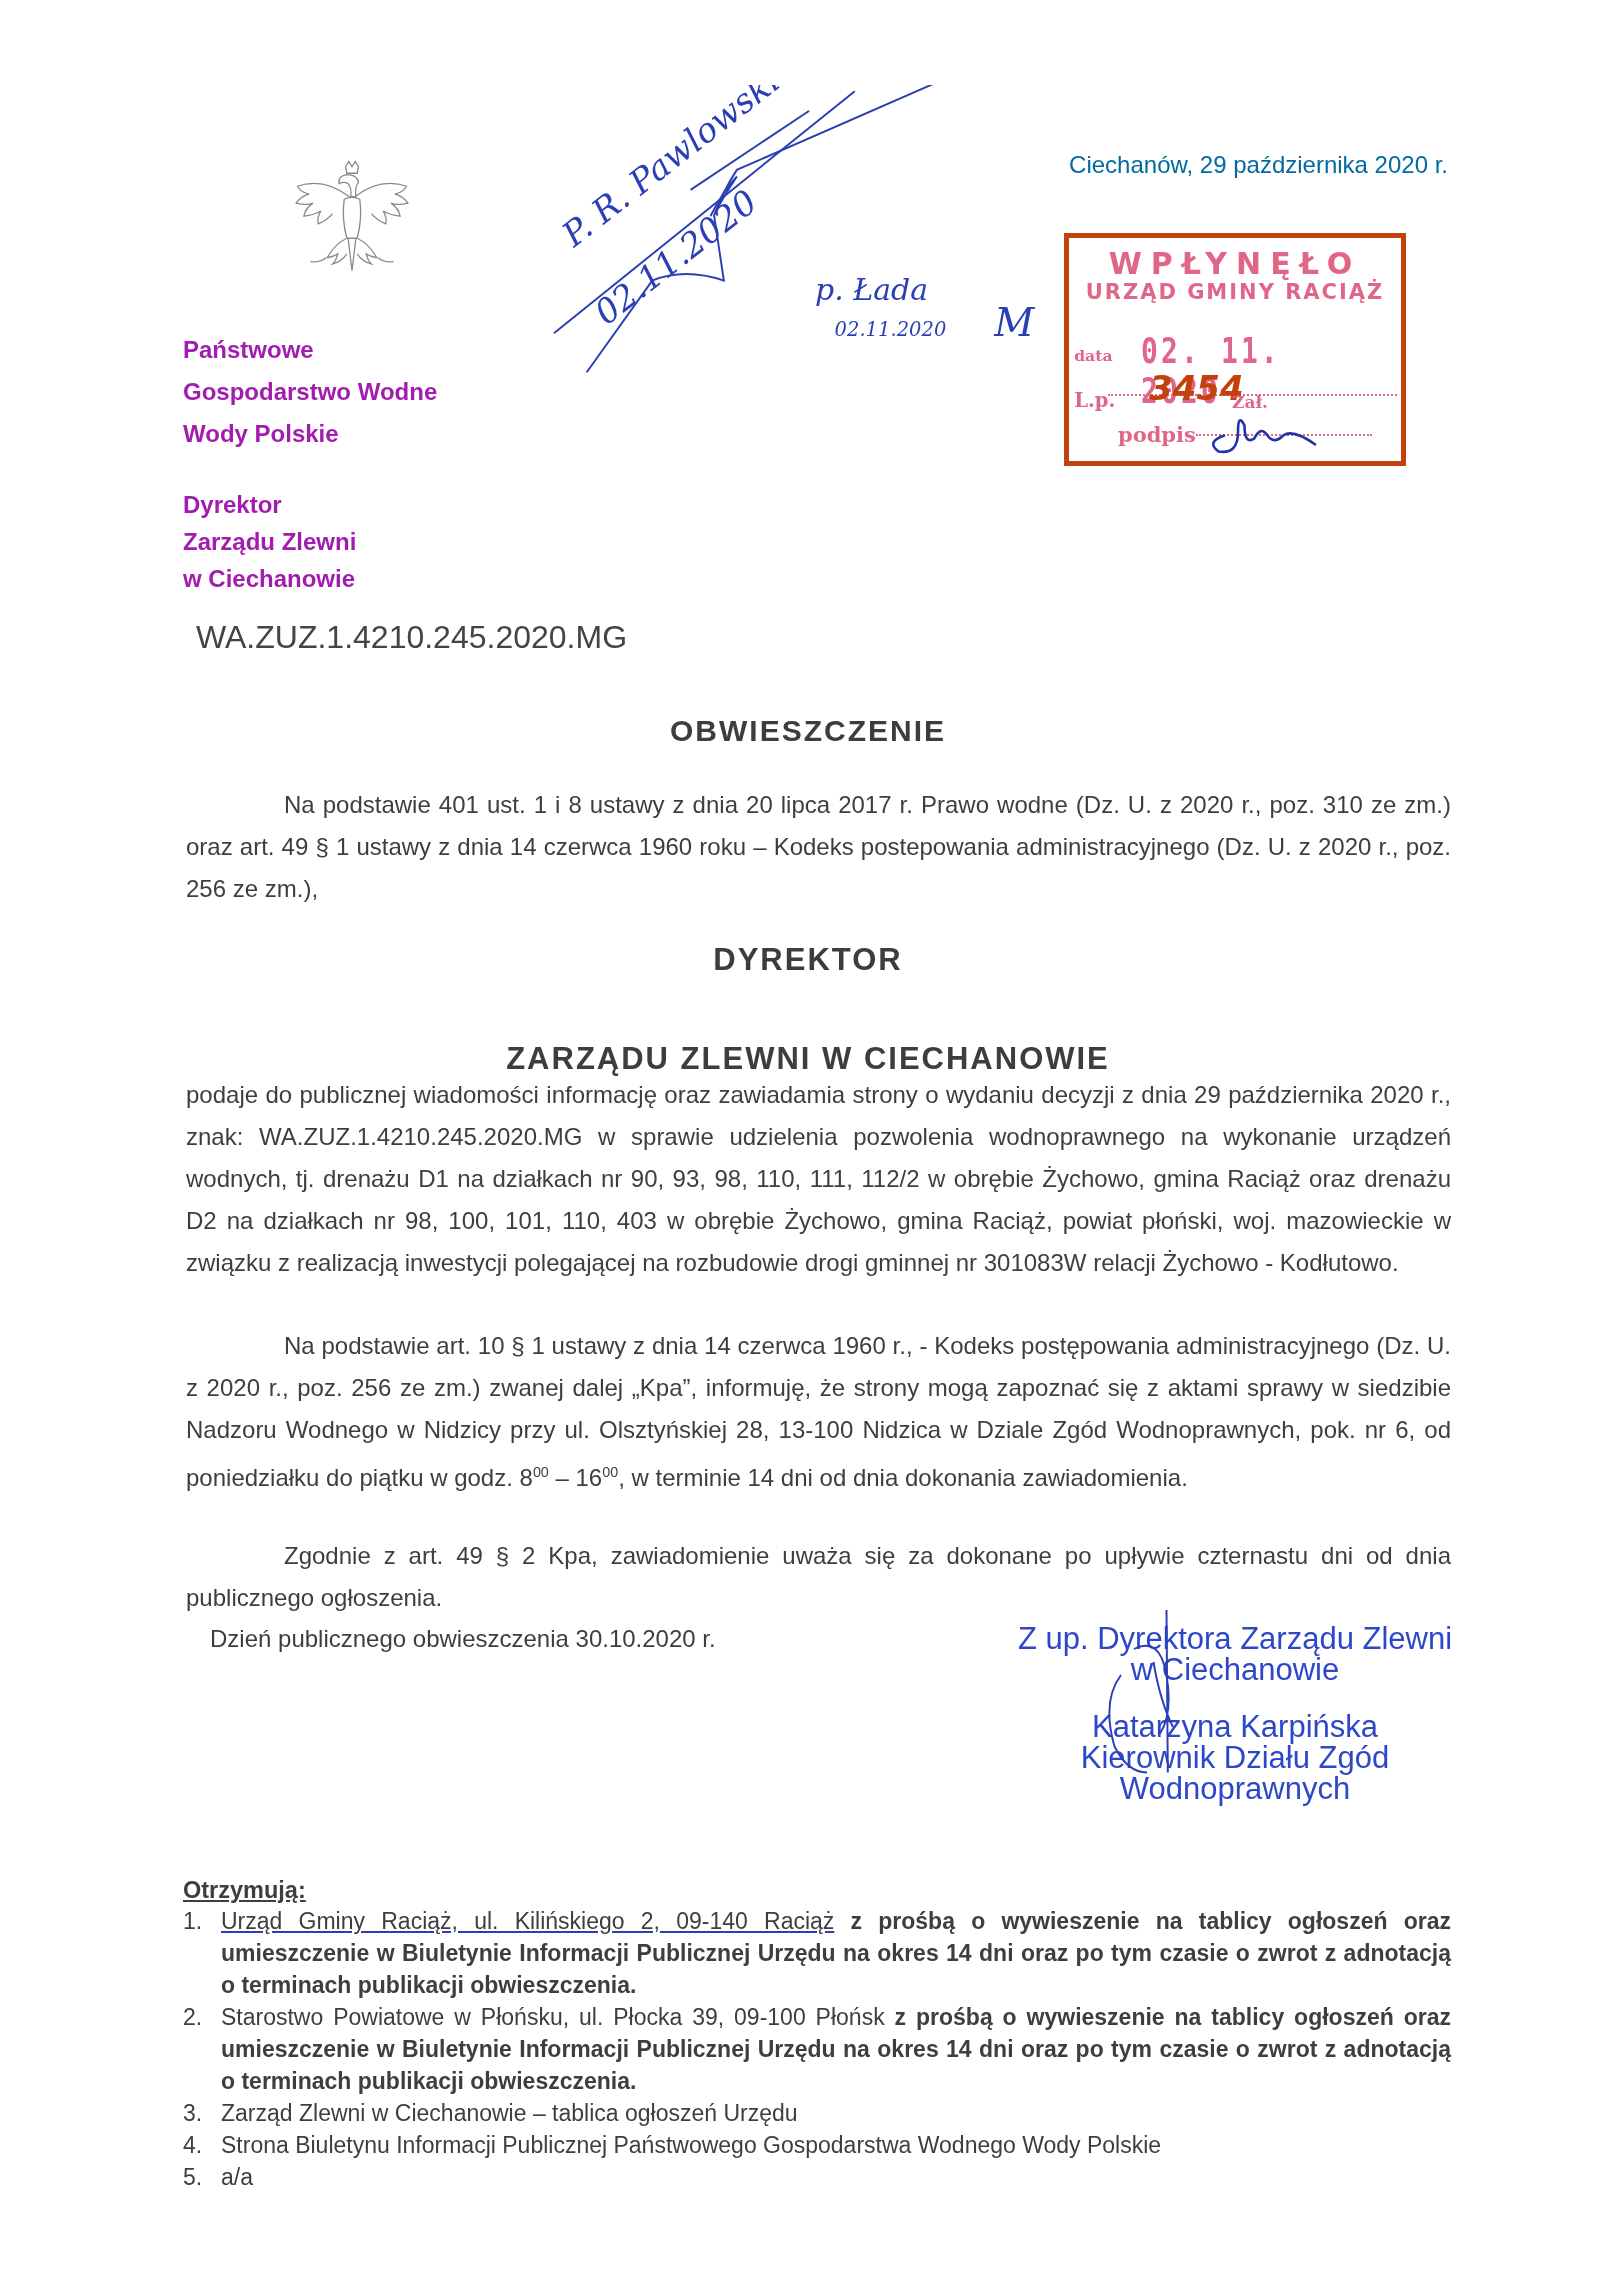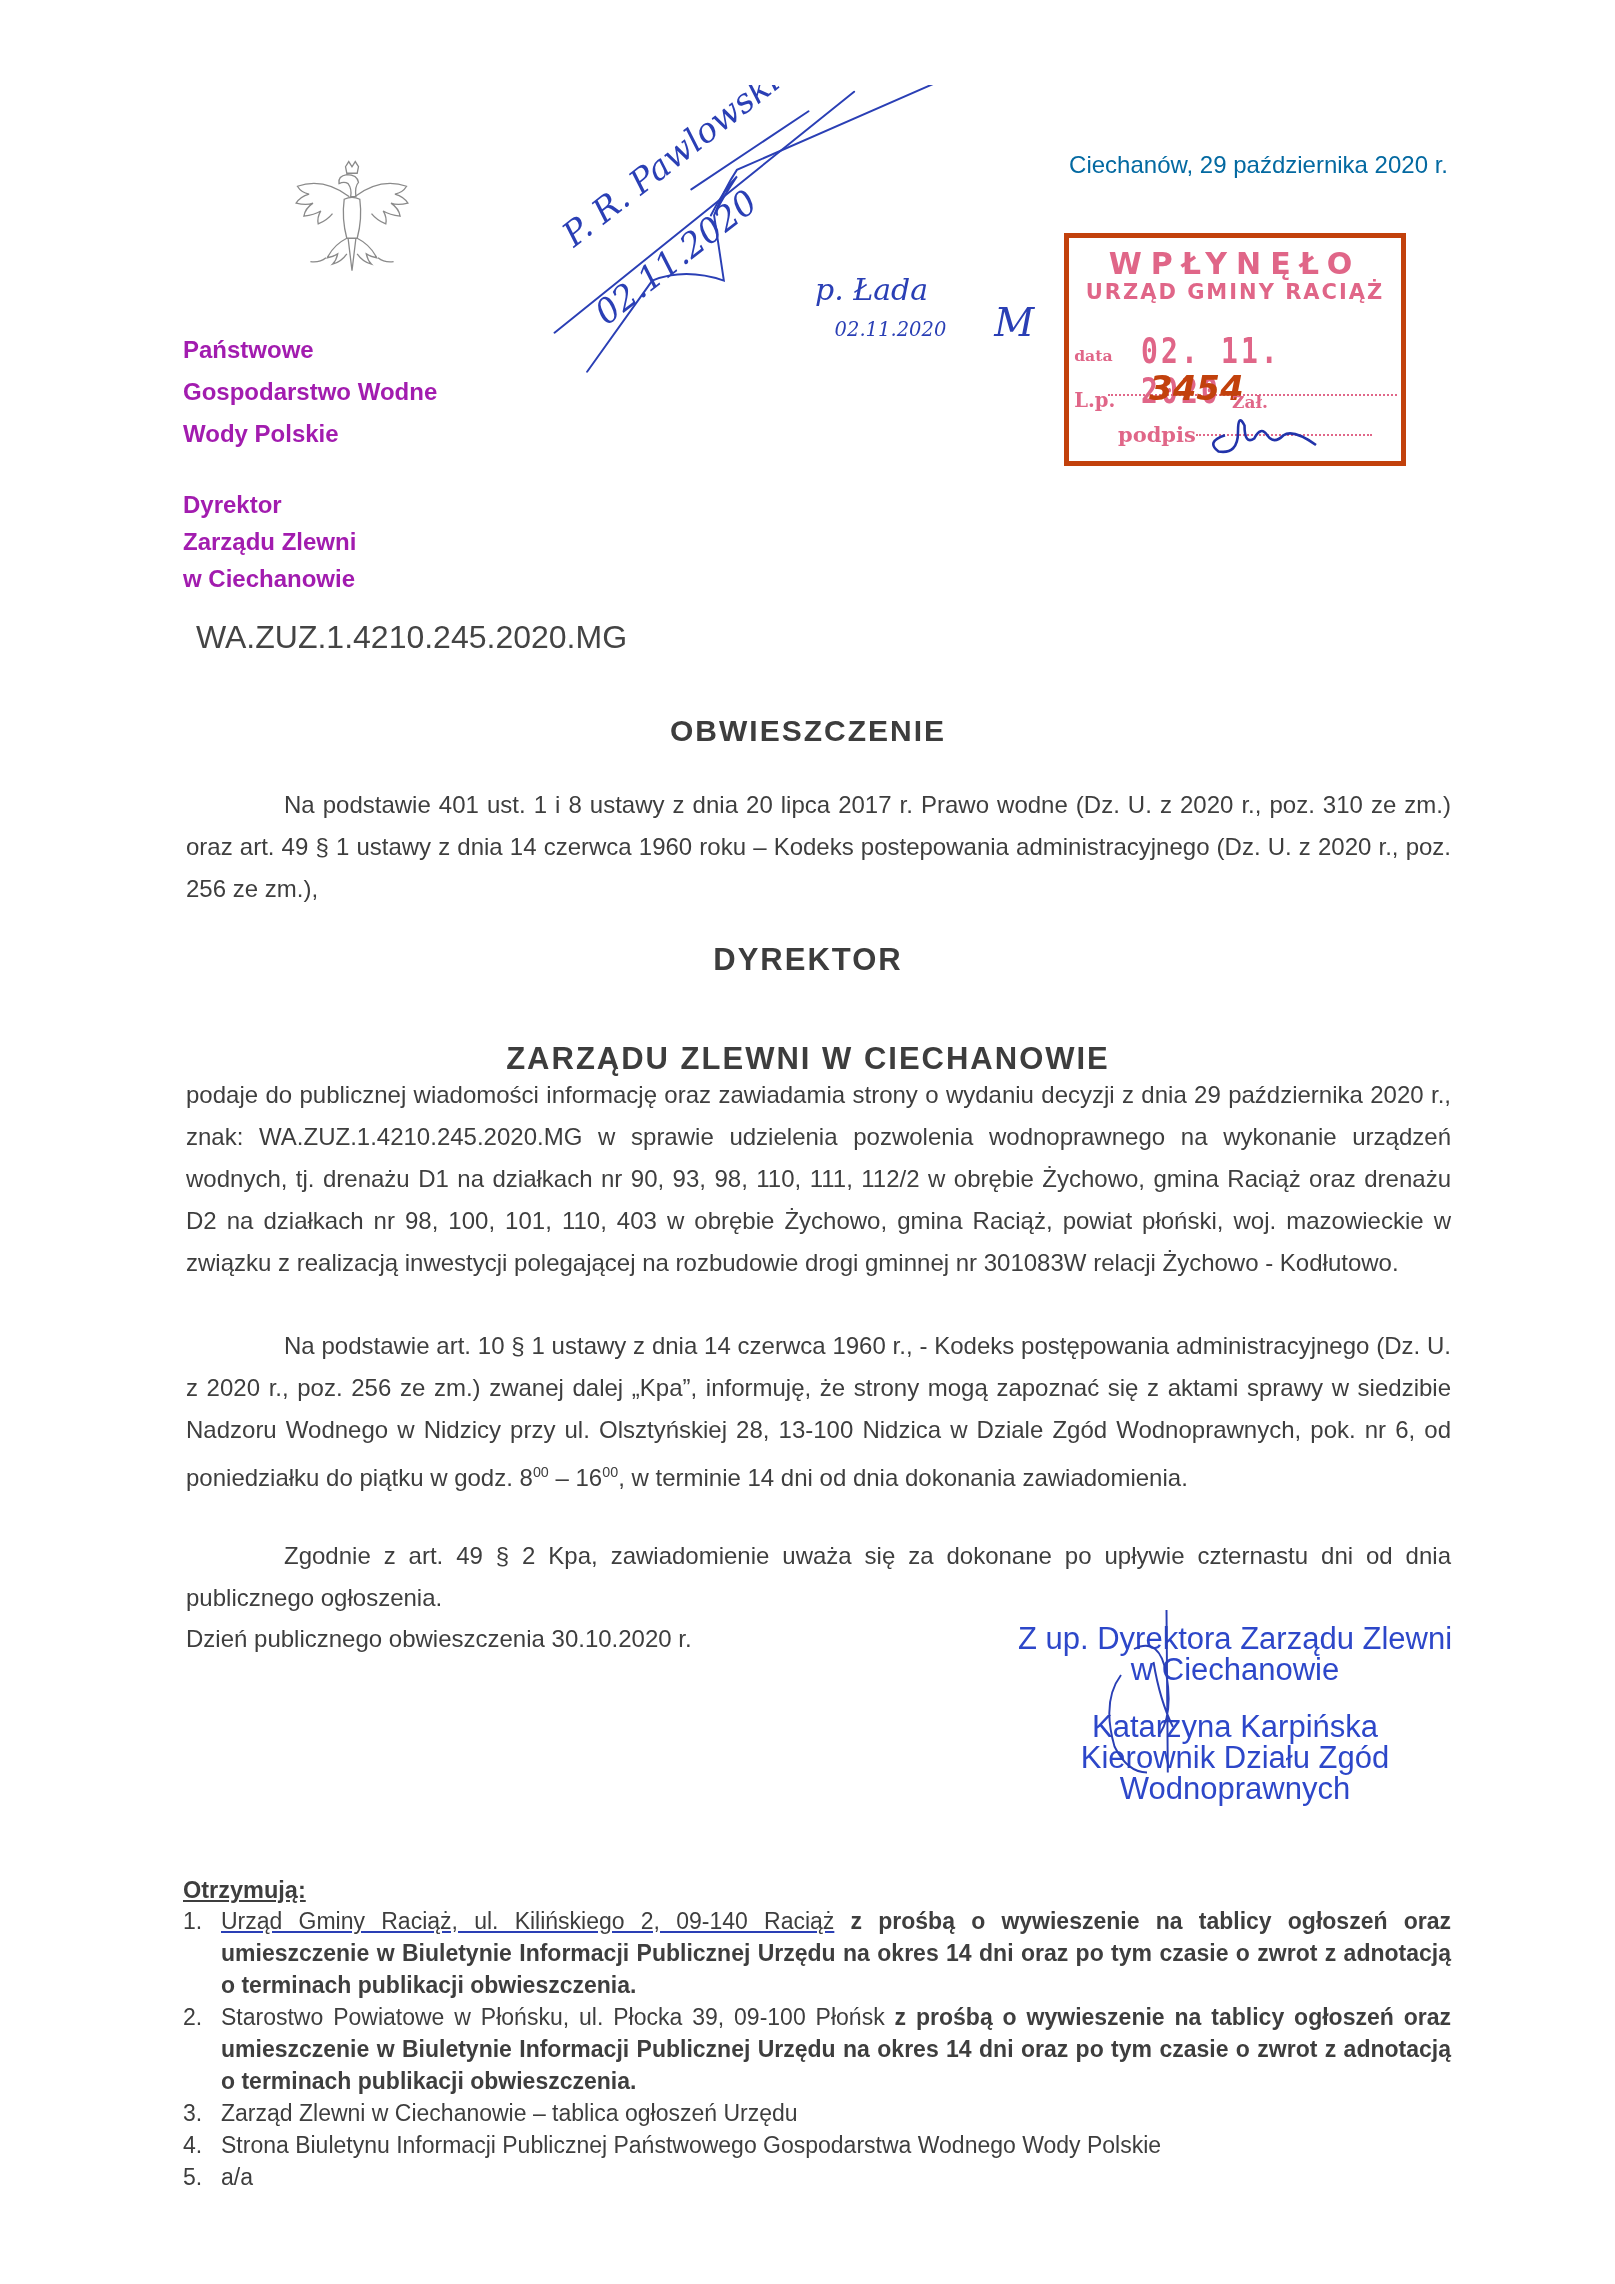--- a/index.html
+++ b/index.html
@@ -117,21 +117,21 @@
 <div class="abs title t-dyr">DYREKTOR</div>
 <div class="abs title t-zar">ZARZĄDU ZLEWNI W CIECHANOWIE</div>
 
 <div class="abs body-text p2">podaje do publicznej wiadomości informację oraz zawiadamia strony o wydaniu decyzji z dnia 29 października 2020 r., znak: WA.ZUZ.1.4210.245.2020.MG w sprawie udzielenia pozwolenia wodnoprawnego na wykonanie urządzeń wodnych, tj. drenażu D1 na działkach nr 90, 93, 98, 110, 111, 112/2 w obrębie Żychowo, gmina Raciąż oraz drenażu D2 na działkach nr 98, 100, 101, 110, 403 w obrębie Żychowo, gmina Raciąż, powiat płoński, woj. mazowieckie w związku z realizacją inwestycji polegającej na rozbudowie drogi gminnej nr 301083W relacji Żychowo - Kodłutowo.</div>
 
 <div class="abs body-text p3 indent">
   <span>Na podstawie art. 10 § 1 ustawy z dnia 14 czerwca 1960 r., - Kodeks postępowania administracyjnego (Dz. U. z 2020 r., poz. 256 ze zm.) zwanej dalej „Kpa”, informuję, że strony mogą zapoznać się z aktami sprawy w siedzibie Nadzoru Wodnego w Nidzicy przy ul. Olsztyńskiej 28, 13-100 Nidzica w Dziale Zgód Wodnoprawnych, pok. nr 6, od poniedziałku do piątku w godz. </span><span>8</span><sup>00</sup><span> – </span><span>16</span><sup>00</sup><span>, w terminie 14 dni od dnia dokonania zawiadomienia.</span>
 </div>
 
 <div class="abs body-text p4 indent">Zgodnie z art. 49 § 2 Kpa, zawiadomienie uważa się za dokonane po upływie czternastu dni od dnia publicznego ogłoszenia.</div>
-<div class="abs body-text p5" style="top:1618px;margin-top:0;">Dzień publicznego obwieszczenia 30.10.2020 r.</div>
+<div class="abs body-text p5" style="top:1618px;margin-top:0;margin-left:24px;">Dzień publicznego obwieszczenia 30.10.2020 r.</div>
 
 <div class="abs sign">
   <div>Z up. Dyrektora Zarządu Zlewni</div>
   <div>w Ciechanowie</div>
   <div class="gap"></div>
   <div>Katarzyna Karpińska</div>
   <div>Kierownik Działu Zgód Wodnoprawnych</div>
   <svg style="position:absolute;left:98px;top:-13px;width:130px;height:169px" viewBox="0 0 200 260">
     <path d="M110 0 L112 250 M60 60 q40 -20 50 40 q10 60 -10 90 M90 80 q10 60 30 100 M40 100 q-30 40 -10 110 q20 40 50 40" fill="none" stroke="#2a3fb5" stroke-width="3"></path>
   </svg>

